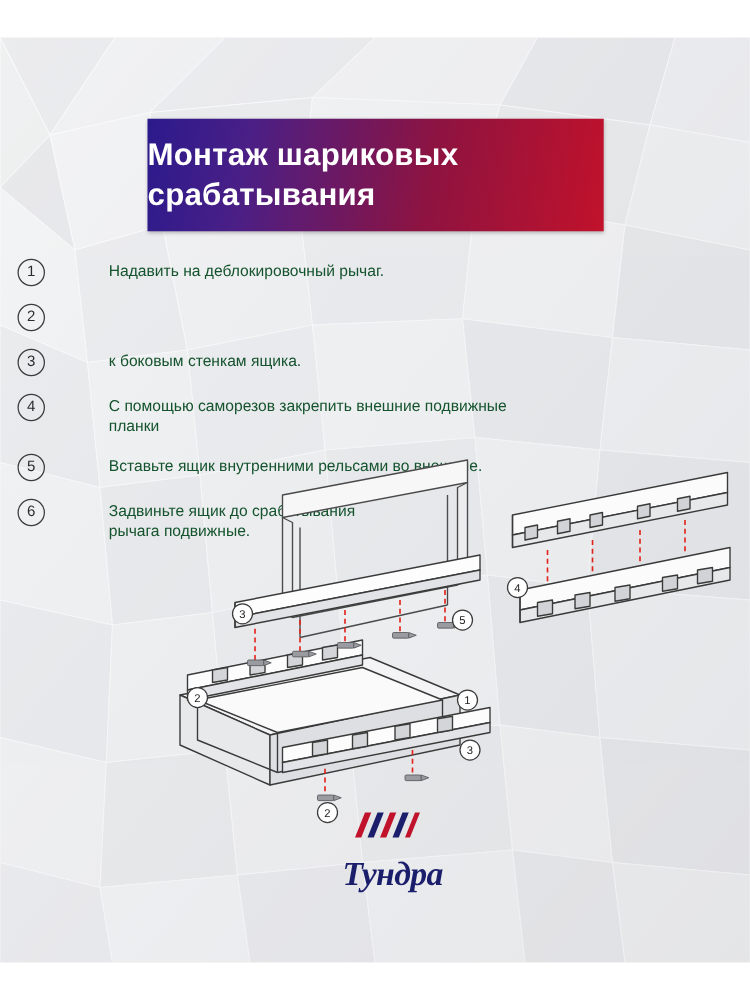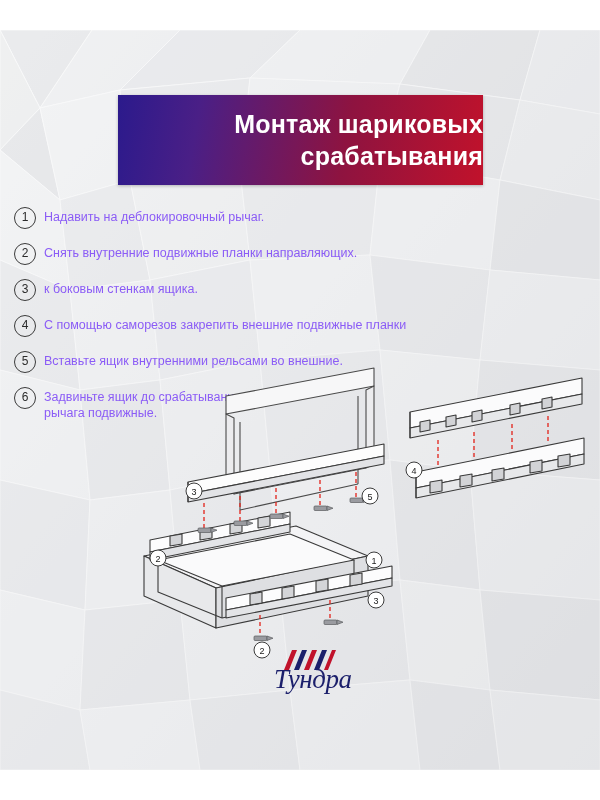--- a/index.html
+++ b/index.html
@@ -37,21 +37,21 @@
   .banner {
     position: absolute;
     left: 118px;
     top: 95px;
     width: 365px;
     height: 90px;
     background: linear-gradient(100deg, #2b1a8c 0%, #4a1f86 22%, #8e1340 62%, #c1122b 100%);
     box-shadow: 0 1px 3px rgba(0,0,0,0.25);
     display: flex;
     flex-direction: column;
-    align-items: flex-end;
+    align-items: flex-start;
     justify-content: center;
     text-align: center;
   }
   .banner .t-line {
     color: #ffffff;
     font-size: 25px;
     font-weight: bold;
     line-height: 32px;
     letter-spacing: 0.2px;
     white-space: nowrap;
@@ -76,24 +76,25 @@
     border: 1px solid #3b3b3b;
     border-radius: 50%;
     color: #2b2b2b;
     font-size: 12px;
     line-height: 19px;
     text-align: center;
     margin-right: 8px;
     background: transparent;
   }
   .step-text {
-    color: #8b5cf6;
+    color: #14532d;
     font-size: 12.5px;
     line-height: 16px;
     padding-top: 2px;
+    margin-left: 43px;
   }
   .step-text .l2 {
     display: block;
   }
   
   .illustration {
     position: absolute;
     left: 130px;
     top: 360px;
     width: 460px;
@@ -103,24 +104,24 @@
   .logo {
     position: absolute;
     left: 218px;
     top: 648px;
     width: 170px;
     height: 56px;
   }
   .logo-word {
     position: absolute;
     left: 56px;
-    top: 16px;
+    top: 36px;
     font-family: "Liberation Serif", serif;
     font-style: italic;
-    font-weight: normal;
+    font-weight: bold;
     font-size: 27px;
     color: #1b1f6b;
     letter-spacing: -0.5px;
   }
   .logo-stripes {
     position: absolute;
     left: 60px;
     top: 0px;
     width: 58px;
     height: 24px;
@@ -203,23 +204,20 @@
 
     <div class="step">
       <div class="step-num">1</div>
       <div class="step-text">
         <span>Надавить на деблокировочный рычаг.</span>
       </div>
     </div>
 
     <div class="step">
       <div class="step-num">2</div>
-      <div class="step-text">
-        <span>Снять внутренние подвижные планки направляющих.</span>
-      </div>
     </div>
 
     <div class="step">
       <div class="step-num">3</div>
       <div class="step-text">
         <span class="l2">к боковым стенкам ящика.</span>
       </div>
     </div>
 
     <div class="step">

